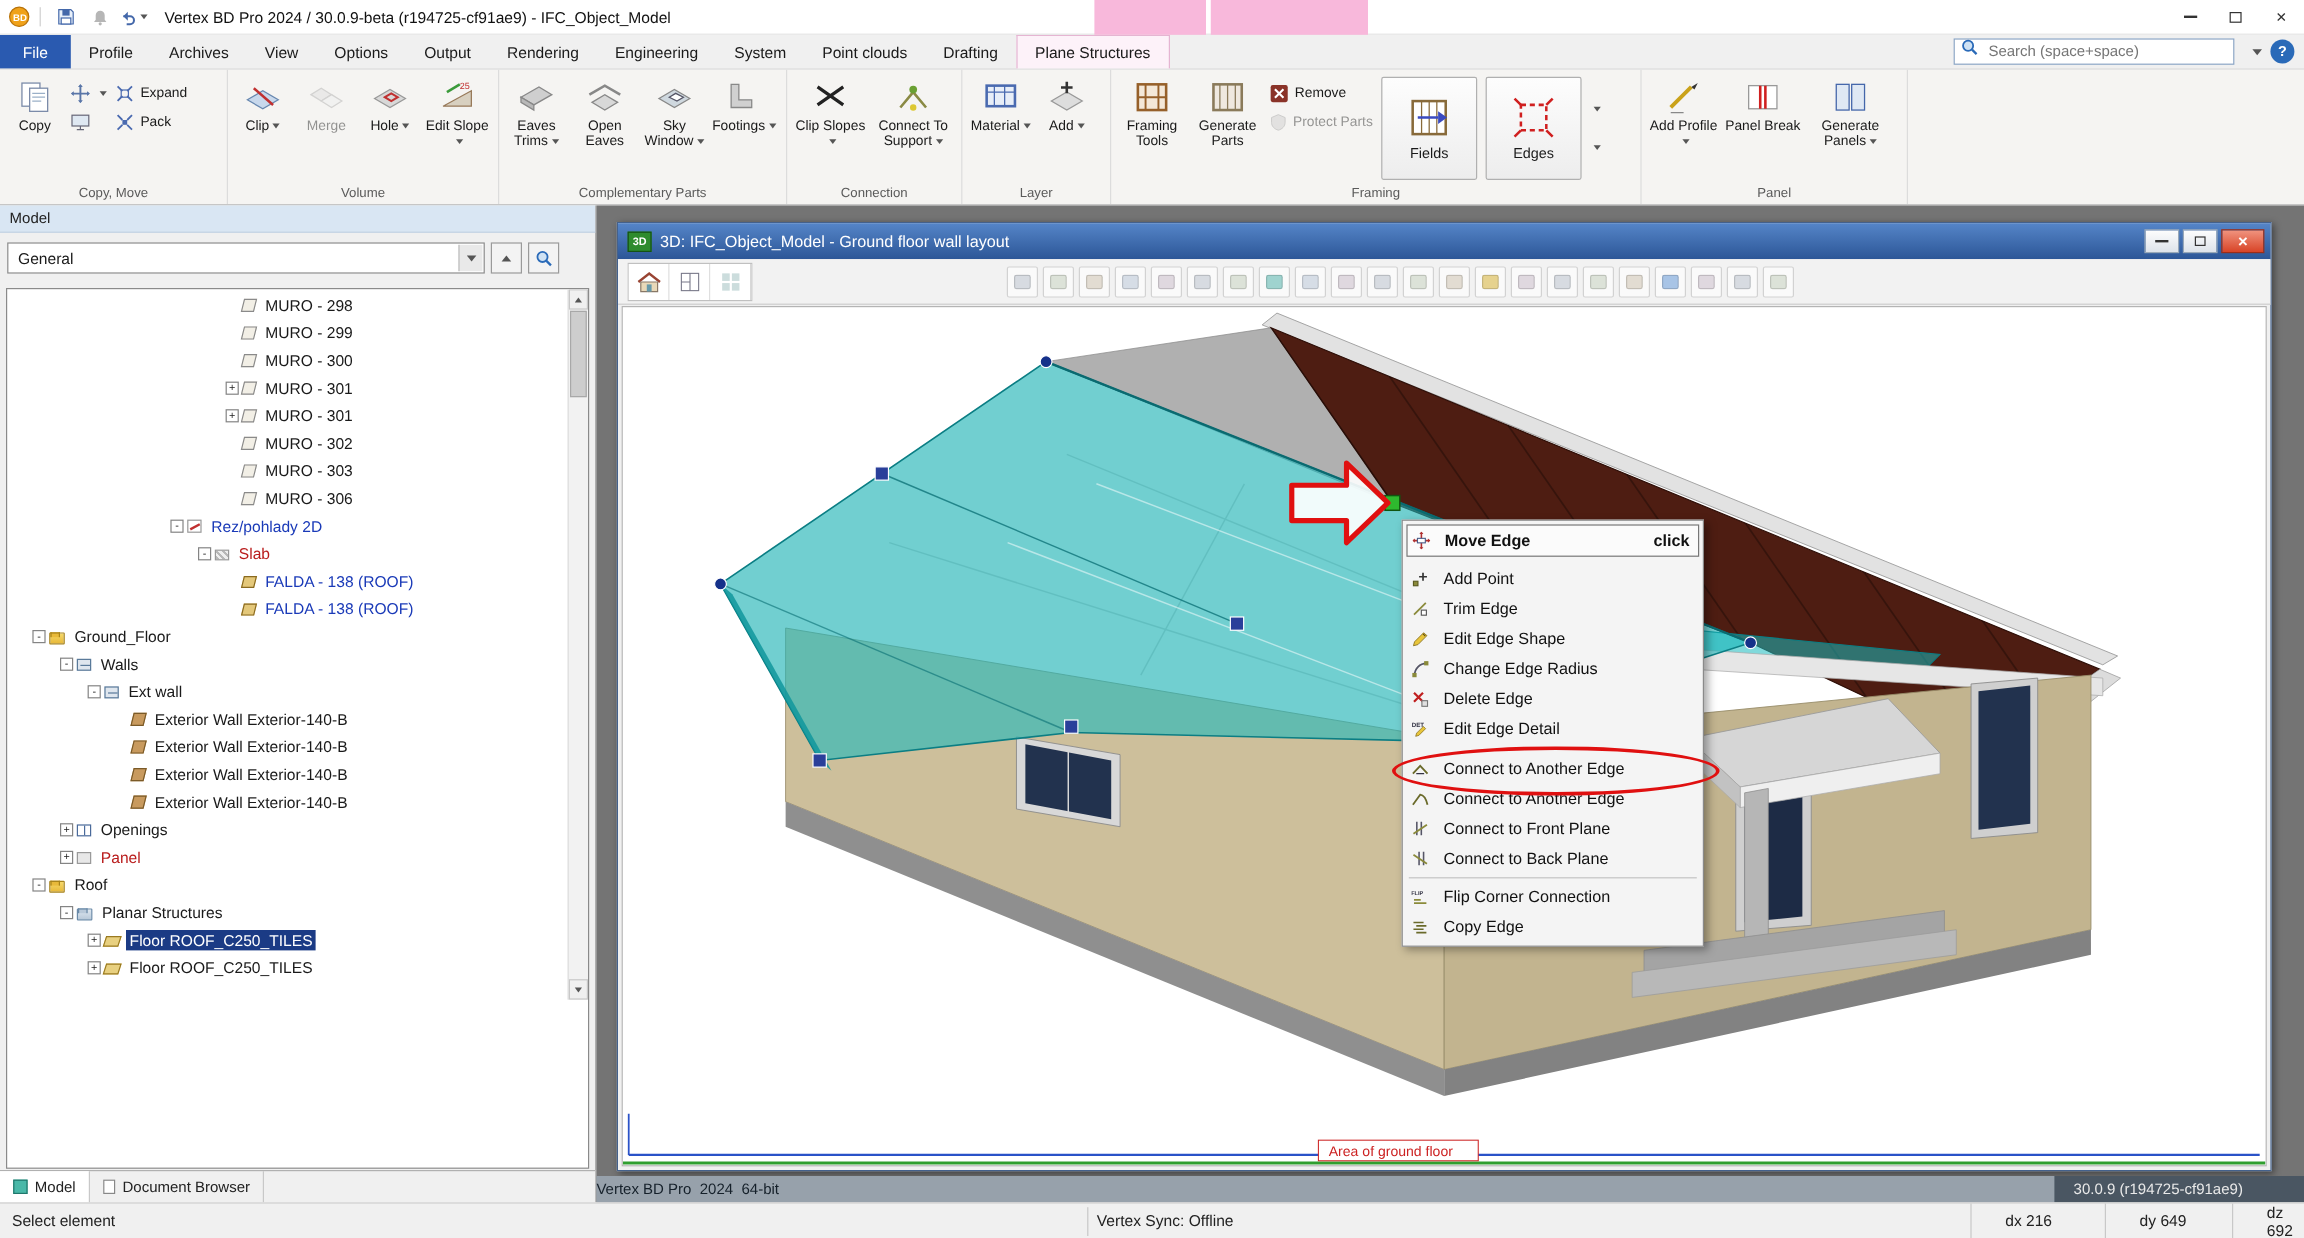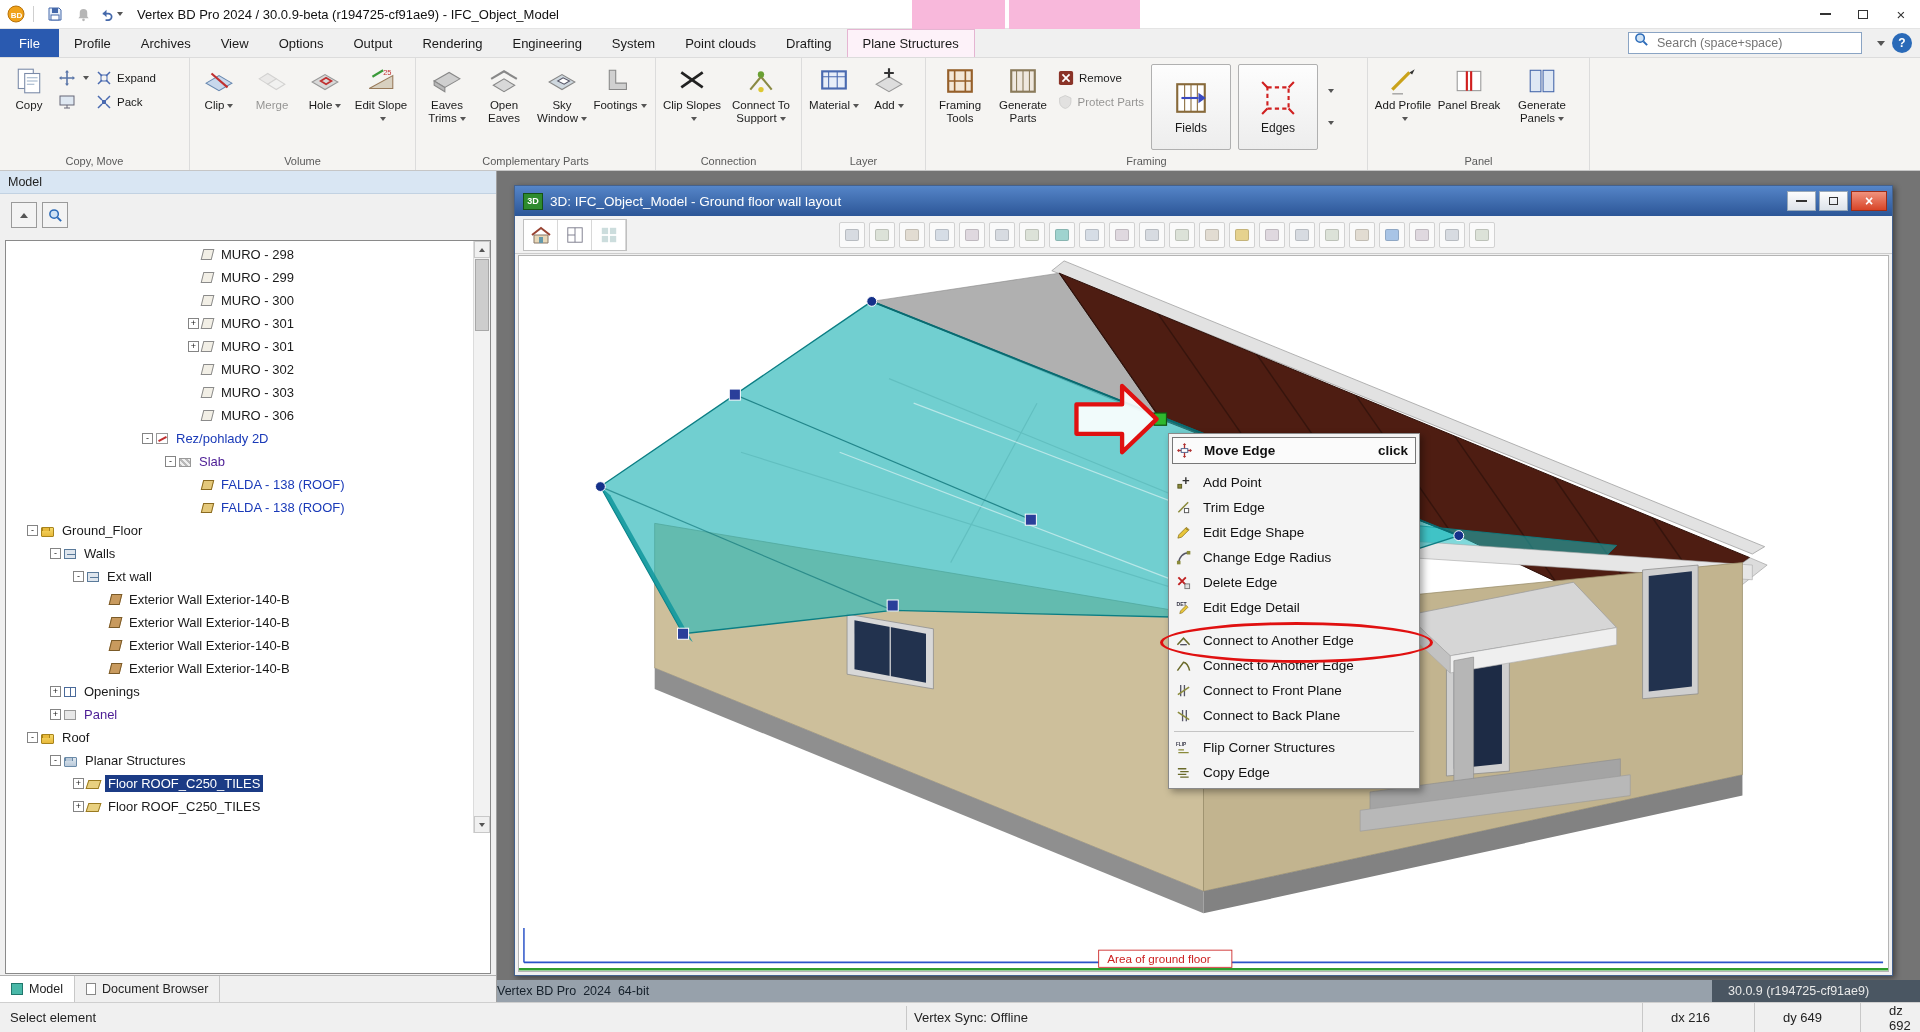--- a/index.html
+++ b/index.html
@@ -59,21 +59,21 @@
 .combo{position:relative;width:398px;height:26px;background:#fff;border:1px solid #8a8a8a;font-size:13px;padding:5px 24px 0 8px;white-space:nowrap;overflow:hidden}
 .combo-arrow{position:absolute;right:1px;top:1px;width:20px;height:22px;background:#e9e9e9;border-left:1px solid #bdbdbd;display:flex;align-items:center;justify-content:center}
 .sq-btn{width:26px;height:26px;border:1px solid #9a9a9a;background:#f3f3f3;display:flex;align-items:center;justify-content:center;margin-left:5px}
 .tree{position:absolute;top:69px;left:5px;right:5px;bottom:28px;background:#fff;border:1px solid #8a8a8a;overflow:hidden;font-size:13px}
 .tree-rows{position:absolute;top:2px;left:1px;right:19px}
 .trow{display:flex;align-items:center;height:23px;white-space:nowrap}
 .exp{width:11px;height:11px;border:1px solid #848484;background:#fff;font-size:9px;line-height:9px;color:#222;text-align:center;margin-right:3px;flex:none}
 .exp.hide{visibility:hidden}
 .tlabel{padding:1px 3px}
 .trow.c-blue .tlabel{color:#1a3ab8}
-.trow.c-gray .tlabel{color:#4c1d95}
+.trow.c-gray .tlabel{color:#b91c1c}
 .trow.sel .tlabel{background:var(--selection-navy);color:#fff}
 .ti{display:inline-block;width:13px;height:12px;margin-right:5px;flex:none;position:relative}
 .ti-wall{width:11px;height:11px;background:#f2efe6;border:1px solid #8a8a8a;transform:skewX(-14deg)}
 .ti-wall2{width:11px;height:11px;background:#c89a5e;border:1px solid #7a5a28;transform:skewX(-14deg)}
 .ti-section{width:12px;height:11px;background:#fff;border:1px solid #999}
 .ti-section::after{content:"";position:absolute;left:1px;top:4px;width:9px;height:2px;background:#c03030;transform:rotate(-28deg)}
 .ti-slab{width:12px;height:9px;margin-top:2px;background:repeating-linear-gradient(45deg,#b8b8b8 0 2px,#eee 2px 4px);border:1px solid #999}
 .ti-roofpart{width:11px;height:10px;background:#e4c87a;border:1px solid #8a6a20;transform:skewX(-14deg)}
 .ti-folder,.ti-planar{width:13px;height:10px;margin-top:2px;background:linear-gradient(#f6d96a,#e8b93a);border:1px solid #a8841c;border-radius:1px}
 .ti-folder::before,.ti-planar::before{content:"";position:absolute;top:-1px;left:0;width:6px;height:3px;background:#e8b93a;border:1px solid #a8841c;border-bottom:none}
@@ -450,20 +450,26 @@
     </div>
 
     <div style="flex:1"></div>
   </div>
 
   <div id="leftpanel">
     <div class="lp-header">
         <span>Model</span>
       </div>
     <div class="lp-controls">
+      <div class="combo">
+        <span>General</span>
+        <span class="combo-arrow">
+            <span class="tri-down"></span>
+          </span>
+      </div>
       <div class="sq-btn">
           <span class="tri-up"></span>
         </div>
       <div class="sq-btn">
         <svg width="15" height="15" viewBox="0 0 16 16">
             <circle cx="6.5" cy="6.5" r="4.5" fill="#cfe2f4" stroke="#2a6ab8" stroke-width="1.6"></circle>
             <path d="M10 10l4 4" stroke="#2a6ab8" stroke-width="2"></path>
           </svg>
       </div>
     </div>
@@ -920,21 +926,21 @@
               <span class="cm-label">Connect to Back Plane</span>
             </div>
             <div class="cm-sep"></div>
             <div class="cm-item">
               <span class="cm-ic">
                 <svg viewBox="0 0 16 16" width="15" height="15">
                   <text x="0" y="6.5" font-size="5" font-weight="bold" fill="#334">FLIP</text>
                   <path d="M2.5 13.5h11M2.5 10.5h6" stroke="#8a8a3a" stroke-width="1.5" fill="none"></path>
                 </svg>
               </span>
-              <span class="cm-label">Flip Corner Structures</span>
+              <span class="cm-label">Flip Corner Connection</span>
             </div>
             <div class="cm-item">
               <span class="cm-ic">
                 <svg viewBox="0 0 16 16" width="15" height="15">
                   <path d="M2 4h9M4.5 7h9M2 10h9M4.5 13h9" stroke="#6a6a2a" stroke-width="1.4" fill="none"></path>
                 </svg>
               </span>
               <span class="cm-label">Copy Edge</span>
             </div>
           </div>

